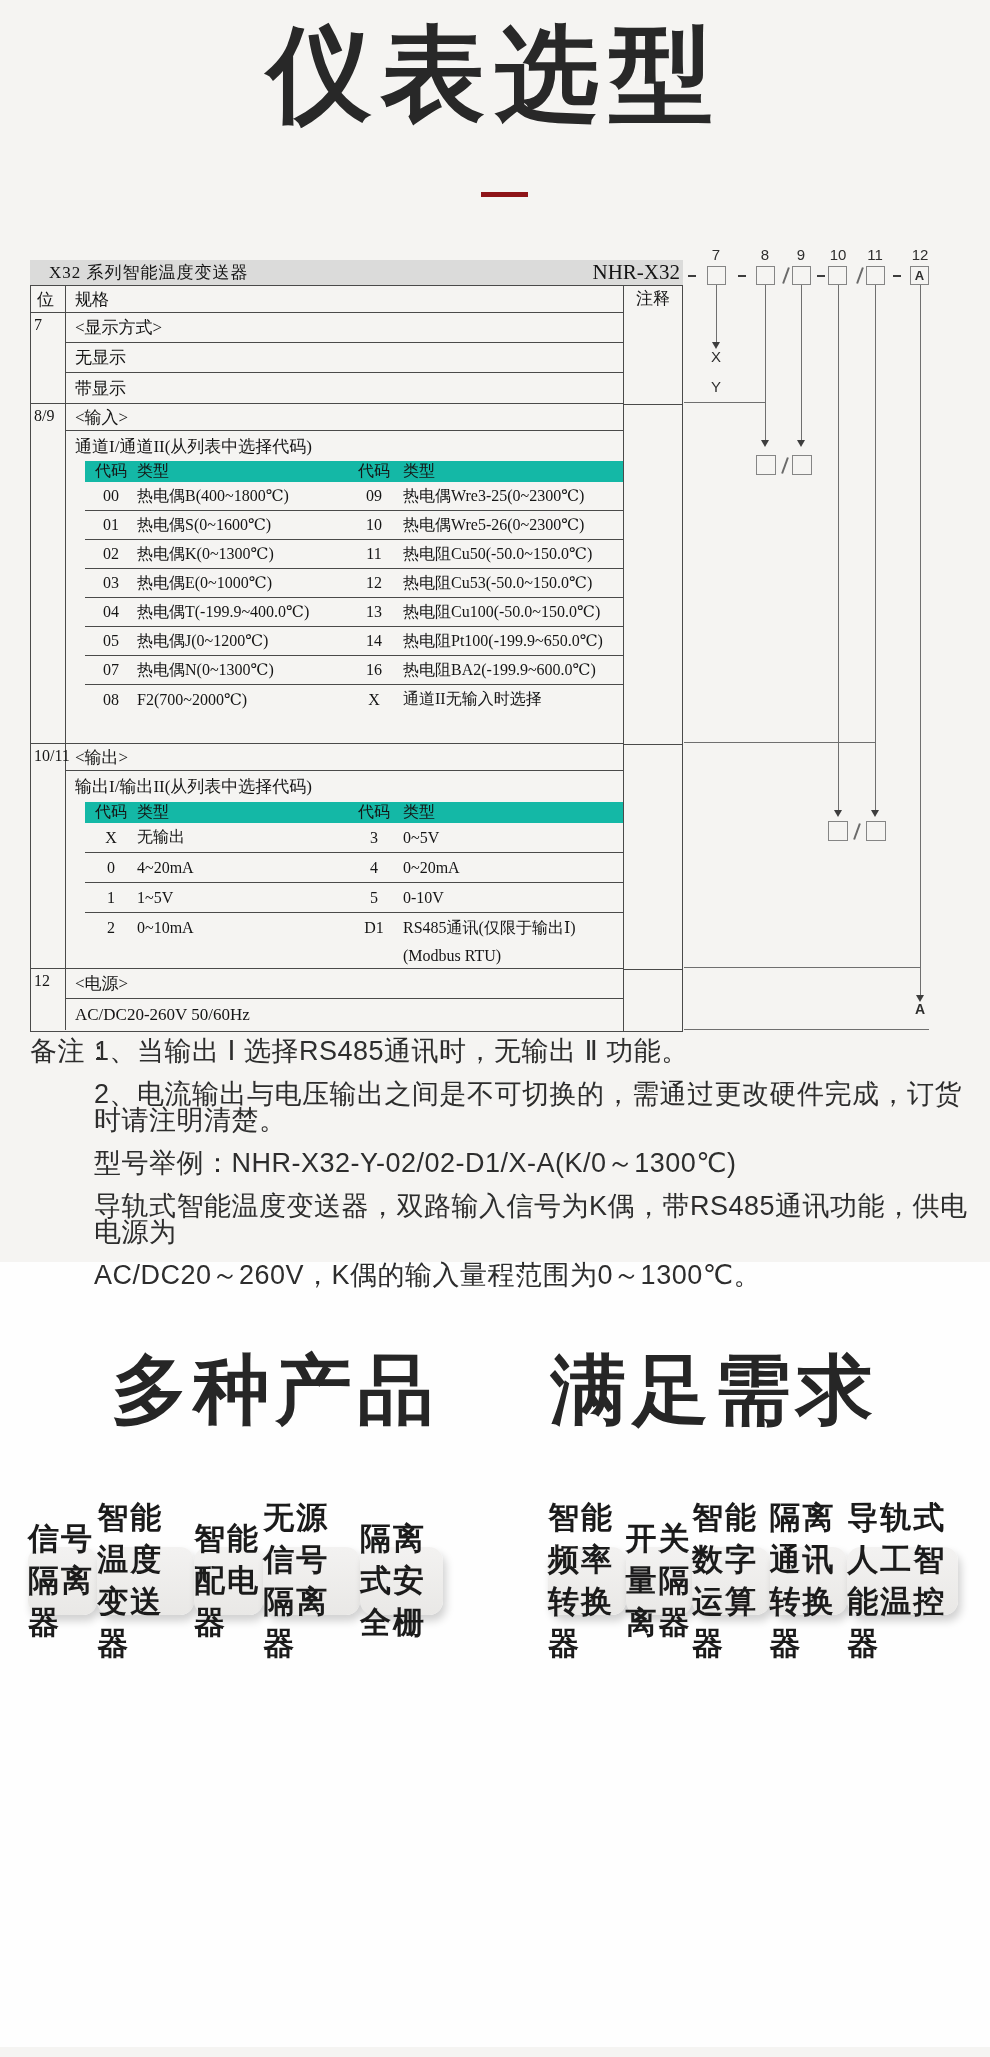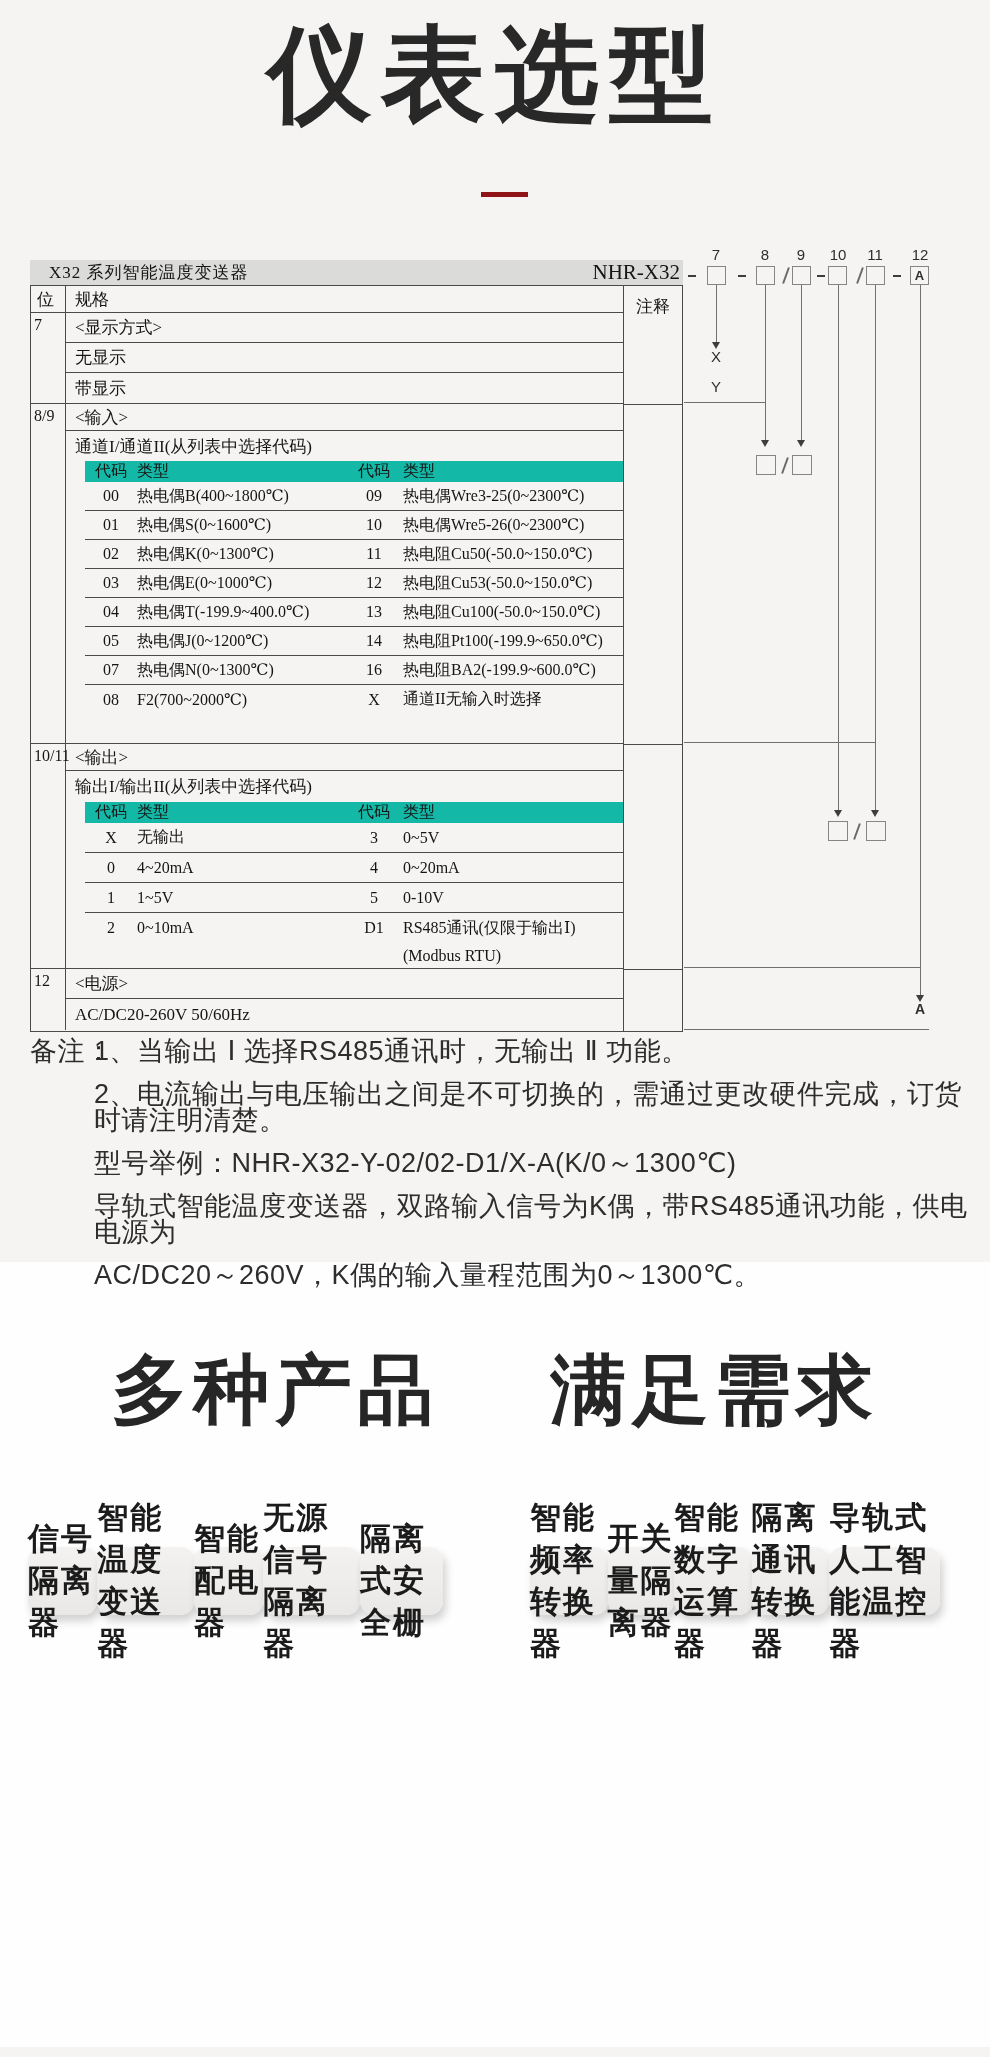--- a/index.html
+++ b/index.html
@@ -30,21 +30,21 @@
     height:25px; background:#dbdbda; display:flex;
     align-items:center; justify-content:space-between; padding:0 3px 0 19px;
   }
   .gbar .series { font-size:17px; letter-spacing:1px; }
   .gbar .model  { font-size:21px; }
   .tgrid { display:flex; border-top:1px solid #4a4a4a; border-bottom:1px solid #4a4a4a; }
   .cleft { width:593px; border-left:1px solid #4a4a4a; }
   .cnote { width:60px; border-left:1px solid #4a4a4a; border-right:1px solid #4a4a4a; }
   .ncell { width:100%; }
   .ncell.bt { border-top:1px solid #4a4a4a; }
-  .n1 { height:118px; text-align:center; padding-top:9px; }
+  .n1 { height:118px; text-align:center; padding-top:1px; }
   .n2 { height:340px; } .n3 { height:225px; } .n4 { height:62px; }
 
   .row-h { display:flex; height:27px; border-bottom:1px solid #4a4a4a; }
   .row-h .pos-h { width:35px; border-right:1px solid #4a4a4a; padding:2px 0 0 6px; }
   .row-h .spec-h { flex:1; padding:2px 0 0 9px; }
 
   .sec { display:flex; }
   .sec.bt { border-top:1px solid #4a4a4a; }
   .sec .pos { width:35px; border-right:1px solid #4a4a4a; padding:3px 0 0 3px; font-size:16px; }
   .sec .body { flex:1; }
@@ -84,21 +84,21 @@
   .nlabel { position:absolute; left:0; top:0; }
 
   
   .sec2-heading {
     position:absolute; top:1340px; left:0; width:100%; text-align:center;
     font-size:76px; font-weight:900; letter-spacing:6px; color:#262626;
   }
   .sec2-heading .hr2 { margin-left:84px; }
   .pcol { position:absolute; top:1547px; display:flex; flex-direction:row; }
   .pcol-l { left:28px;  width:415px; }
-  .pcol-r { left:530px; width:410px; }
+  .pcol-r { left:548px; width:410px; }
   .pbtn {
     height:68px; border-radius:14px;
     background:linear-gradient(180deg,#f3f2f1,#e9e8e6);
     box-shadow:3px 6px 8px rgba(0,0,0,0.18);
     display:flex; align-items:center; justify-content:center;
     font-size:31px; font-weight:700; letter-spacing:2px; color:#1b1b1b;
     cursor:pointer;
   }
   .bottom-strip { position:absolute; left:0; top:2047px; width:990px; height:10px; background:#f5f4f2; }
 </style>

